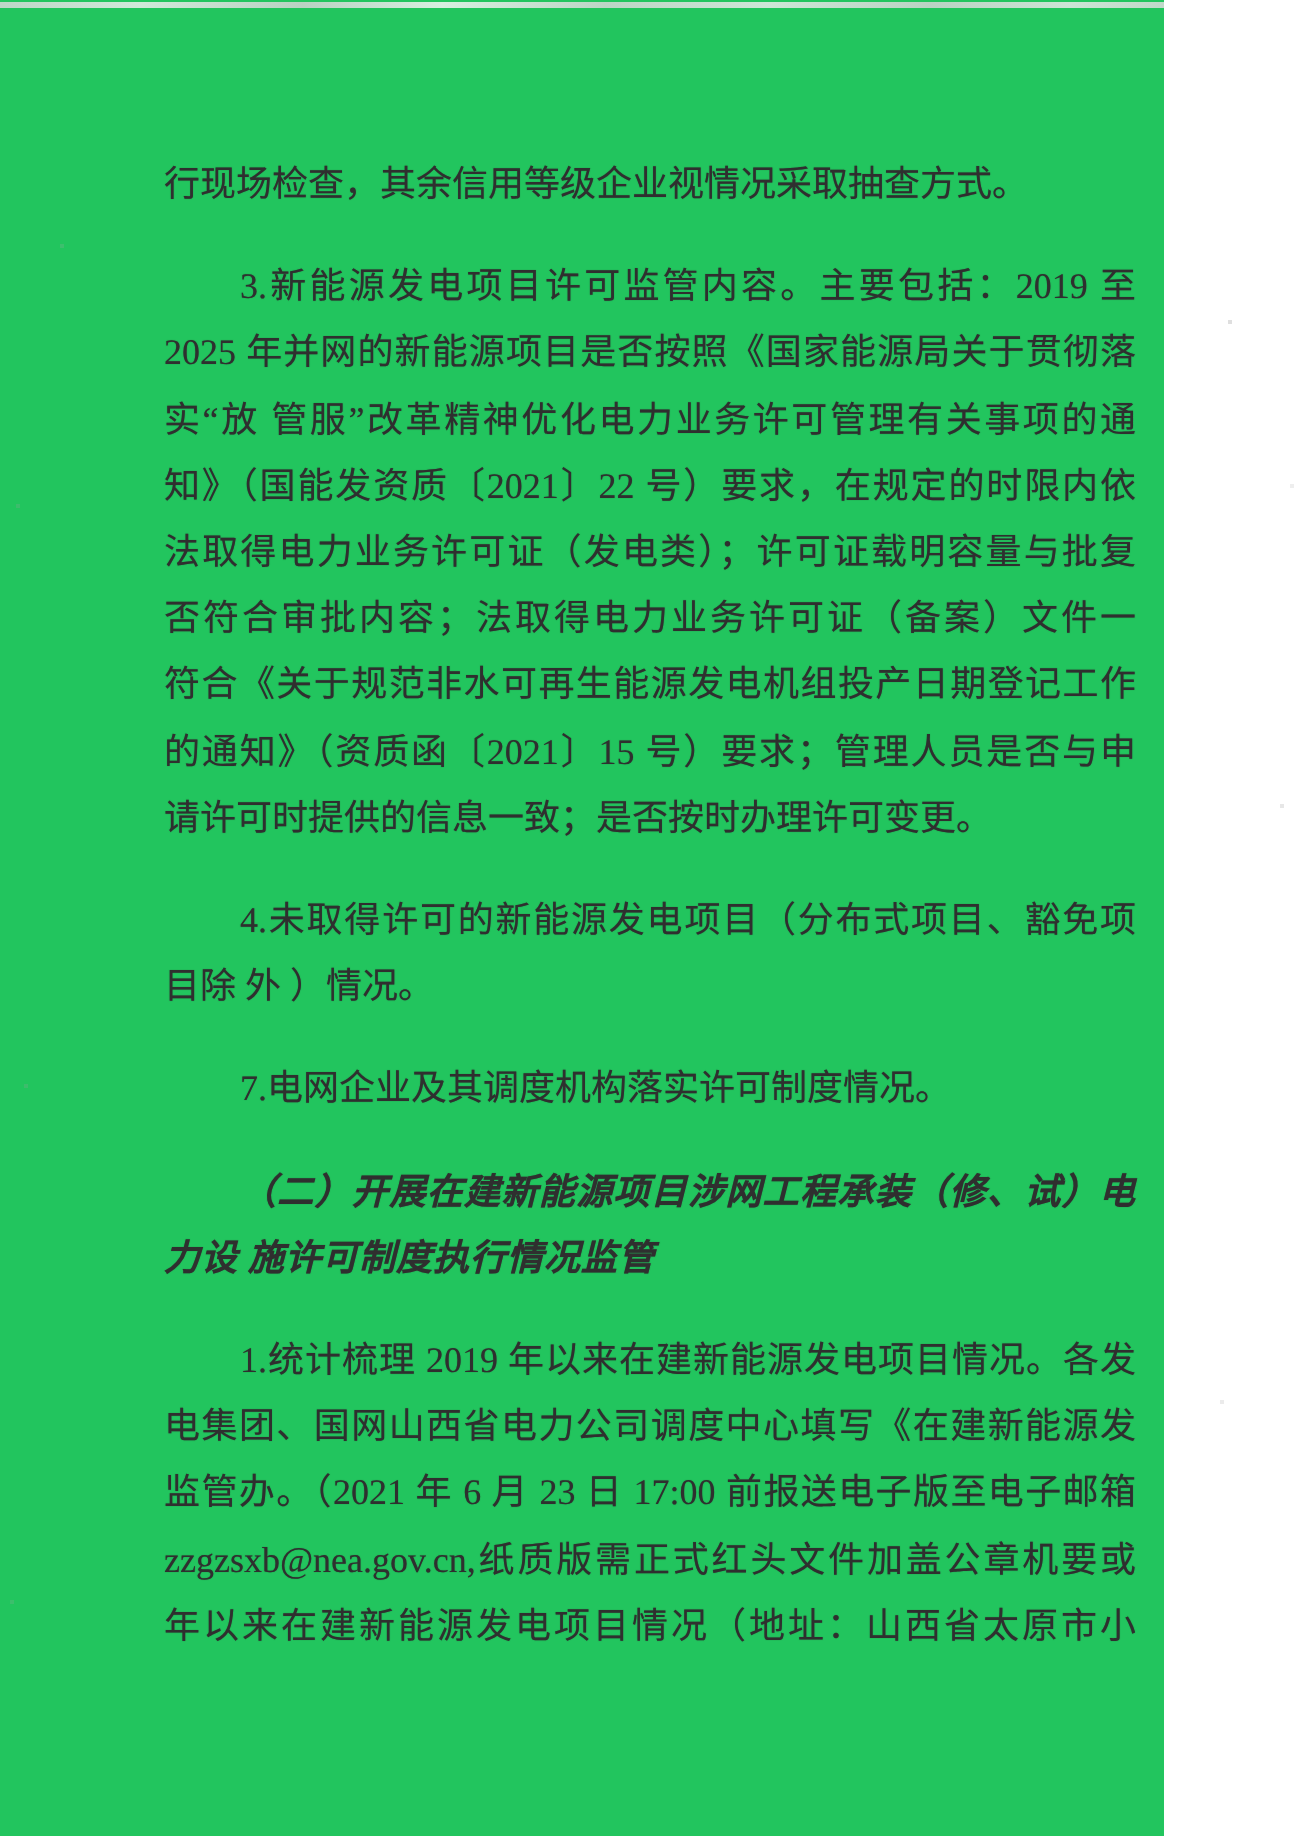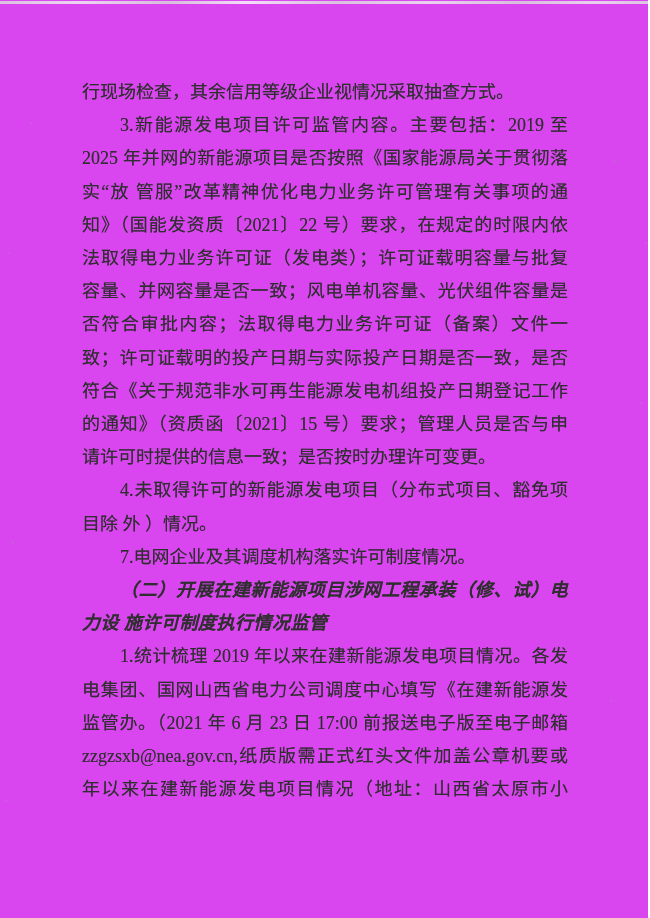--- a/index.html
+++ b/index.html
@@ -8,23 +8,23 @@
   }
   body {
     width: 650px;
     height: 918px;
     overflow: hidden;
     background: #ffffff;
     font-family: "Liberation Serif", "DejaVu Serif", serif;
   }
   .page {
     position: relative;
-    width: 648px;
+    width: 582px;
     height: 918px;
-    background: #d946ef;
+    background: #22c55e;
   }
   
   .scan-edge {
     position: absolute;
     top: 1px;
     left: 0;
     width: 100%;
     height: 3px;
     background: linear-gradient(90deg,
       #d9d9d9 0%, #efefef 12%, #d4d4d4 26%, #f7f7f7 38%,
@@ -60,43 +60,42 @@
   .line {
     white-space: pre-wrap;
     text-align: left;
   }
   .line.justify {
     text-align: justify;
     text-align-last: justify;
   }
   .line.indent {
     text-indent: 38px;
+    margin-top: 18px;
   }
   .line.bold {
     font-weight: 700;
     letter-spacing: 0.5px;
     font-style: italic;
   }
 </style>
 </head>
 <body>
 
 <div class="page">
   <div class="scan-edge"></div>
   <div class="noise"></div>
   <div class="text-block">
       <div class="line">行现场检查，其余信用等级企业视情况采取抽查方式。</div>
       <div class="line indent justify">3.新能源发电项目许可监管内容。主要包括：2019 至</div>
       <div class="line justify">2025 年并网的新能源项目是否按照《国家能源局关于贯彻落</div>
       <div class="line justify">实“放 管服”改革精神优化电力业务许可管理有关事项的通</div>
       <div class="line justify">知》（国能发资质〔2021〕22 号）要求，在规定的时限内依</div>
       <div class="line justify">法取得电力业务许可证（发电类）；许可证载明容量与批复</div>
-      <div class="line justify">容量、并网容量是否一致；风电单机容量、光伏组件容量是</div>
       <div class="line justify">否符合审批内容；法取得电力业务许可证（备案）文件一</div>
-      <div class="line justify">致；许可证载明的投产日期与实际投产日期是否一致，是否</div>
       <div class="line justify">符合《关于规范非水可再生能源发电机组投产日期登记工作</div>
       <div class="line justify">的通知》（资质函〔2021〕15 号）要求；管理人员是否与申</div>
       <div class="line">请许可时提供的信息一致；是否按时办理许可变更。</div>
       <div class="line indent justify">4.未取得许可的新能源发电项目（分布式项目、豁免项</div>
       <div class="line">目除 外 ）情况。</div>
       <div class="line indent">7.电网企业及其调度机构落实许可制度情况。</div>
       <div class="line indent justify bold">（二）开展在建新能源项目涉网工程承装（修、试）电</div>
       <div class="line bold">力设 施许可制度执行情况监管</div>
       <div class="line indent justify">1.统计梳理 2019 年以来在建新能源发电项目情况。各发</div>
       <div class="line justify">电集团、国网山西省电力公司调度中心填写《在建新能源发</div>

